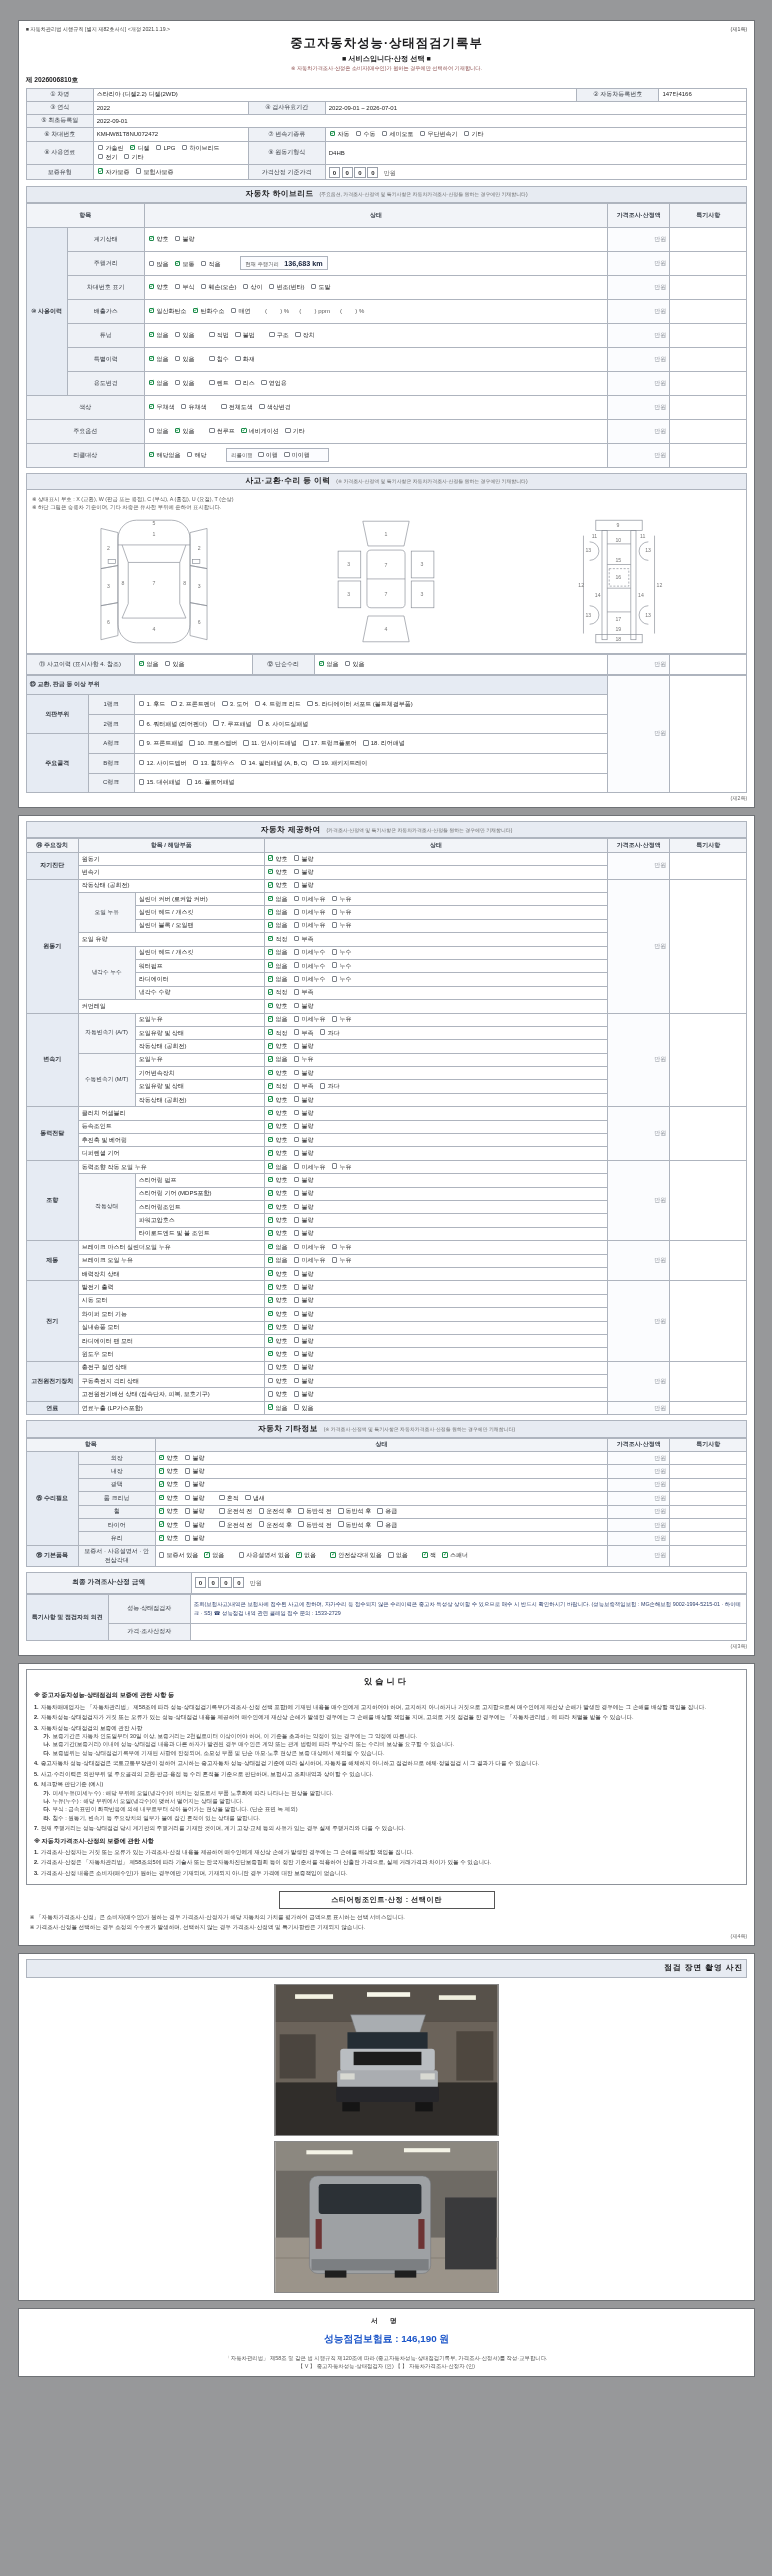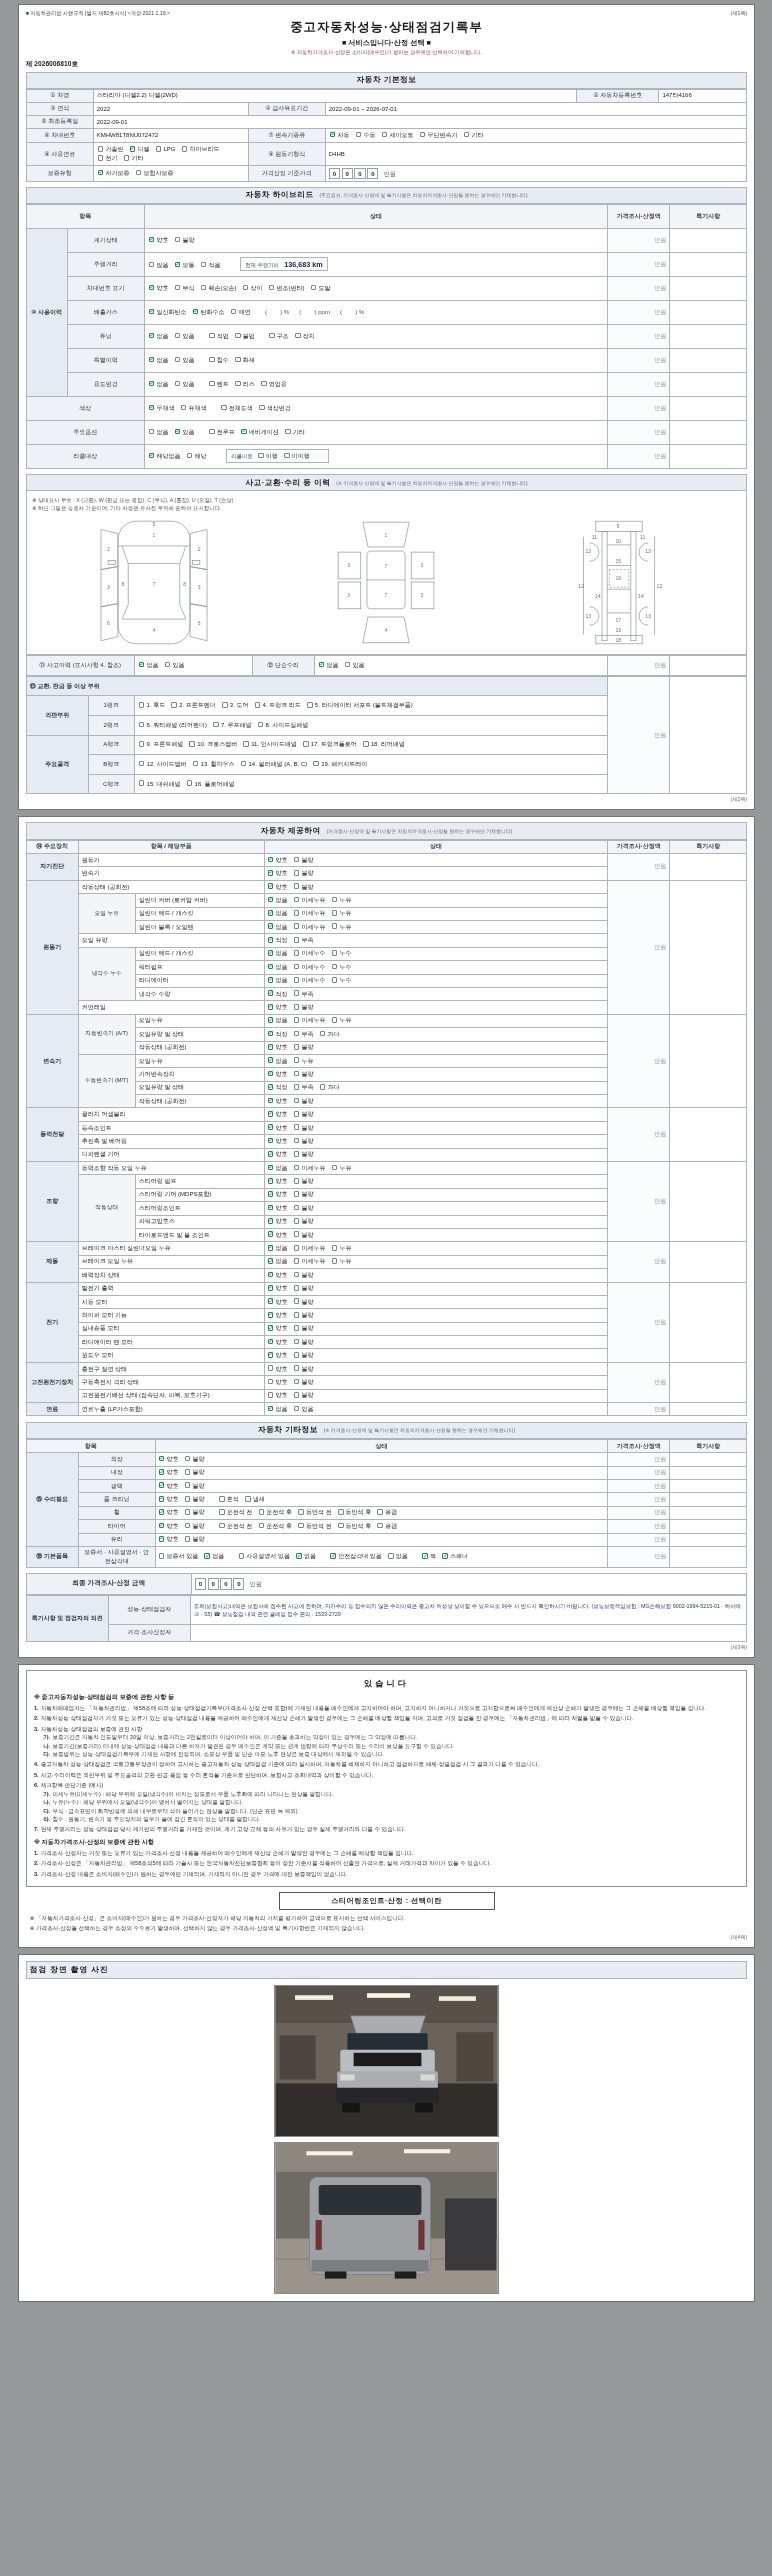--- a/index.html
+++ b/index.html
@@ -1,18 +1,18 @@
 <!DOCTYPE html>
 <html style="font-size:8.2px"><head>
 <meta charset="utf-8">
 <style>
   *{margin:0;padding:0;box-sizing:border-box}
   html,body{background:#97989a}
   body{width:773px;min-height:2576px;font-family:"Liberation Sans","DejaVu Sans",sans-serif;color:#1d1d1f;font-size:6.2px;padding:4.1px 0 10.3px}
-  .page{width:737px;margin:0 auto}
+  .page{width:737px;margin:16px auto}
   .sheet{background:#fff;border:0.5px solid #6f7276;margin-bottom:6.7px;padding:5.2px 6.7px;position:relative}
   .tiny{font-size:5.2px;color:#444}
   .topline{display:flex;justify-content:space-between;margin-bottom:2.1px}
   .doc-title{text-align:center;font-size:12.4px;font-weight:bold;letter-spacing:1px;margin:1px 0 2.1px}
   .doc-sub{text-align:center;font-size:7.2px;font-weight:bold;margin-bottom:1px}
   .doc-subnote{text-align:center;font-size:5.2px;color:#8a4a4a;margin-bottom:3.1px}
   .doc-no{font-size:6.7px;font-weight:bold;margin:1px 0 3.1px}
   table{width:100%;border-collapse:collapse;table-layout:fixed}
   td,th{border:0.5px solid #aeb4be;padding:1.5px 3.1px;font-size:6px;vertical-align:middle;word-break:break-all}
   .lab{background:#eef1f6;text-align:center;color:#30353c}
@@ -45,21 +45,21 @@
   .diagrow{display:flex;justify-content:space-around;align-items:flex-start;padding:2.1px 5.2px}
   .pgmark{text-align:right;font-size:5.2px;color:#666;margin-top:2.1px}
   .noticebox{border:0.5px solid #8d929a;padding:5.2px 7.2px}
   .ntitle{text-align:center;font-size:8.2px;font-weight:bold;letter-spacing:3.1px;margin:1px 0 4.1px}
   .nsubhead{font-weight:bold;font-size:6.2px;margin:4.1px 0 2.1px}
   .nitem{font-size:5.6px;line-height:1.5;color:#2c2c2e;margin-bottom:2.1px;display:block}
   .nno{font-weight:bold;margin-right:2.1px}
   .nsub{margin-left:9.3px;color:#3a3a3c}
   .appr-title{width:216px;margin:5.2px auto 4.1px;border:0.8px solid #555;text-align:center;font-weight:bold;font-size:7.2px;padding:3.1px;letter-spacing:0.5px}
   .appr-line{font-size:5.6px;line-height:1.55;color:#333;margin:1px 4.1px}
-  .photo-band{background:#e7ebf2;border:0.5px solid #aeb4be;text-align:left;font-weight:bold;font-size:7.7px;letter-spacing:1px;padding:3.1px}
+  .photo-band{background:#e7ebf2;border:0.5px solid #aeb4be;text-align:right;font-weight:bold;font-size:7.7px;letter-spacing:1px;padding:3.1px}
   .photos{display:flex;flex-direction:column;align-items:center;gap:5.2px;padding:6.2px 0 2.1px}
   .photo{border:0.5px solid #888;line-height:0}
   .signword{text-align:center;font-size:6.7px;font-weight:bold;letter-spacing:5.2px;margin:3.1px 0 7.2px}
   .premium{text-align:center;font-size:9.8px;font-weight:bold;color:#1b55c9;margin:2.1px 0 7.2px}
   .footline{text-align:center;font-size:5.4px;color:#555;line-height:1.6}
   .op-text{font-size:5.4px;color:#2b3d6b;line-height:1.5}
   svg text{font-family:"Liberation Sans","DejaVu Sans",sans-serif}
 </style>
 </head>
 <body>
@@ -69,23 +69,20 @@
   <div class="sheet">
     <div class="topline">
       <span class="tiny">■ 자동차관리법 시행규칙 [별지 제82호서식] &lt;개정 2021.1.19.&gt;</span>
       <span class="tiny">(제1쪽)</span>
     </div>
     <div class="doc-title">중고자동차성능·상태점검기록부</div>
     <div class="doc-sub">■ 서비스입니다·산정 선택 ■</div>
     <div class="doc-subnote">※ 자동차가격조사·산정은 소비자(매수인)가 원하는 경우에만 선택하여 기재합니다.</div>
     <div class="doc-no">제 2026006810호</div>
 
-    <div class="hband">
-      <span class="ht">자동차 기본정보</span>
-    </div>
     <table>
       <colgroup>
           <col style="width:67px">
           <col style="width:155px">
           <col style="width:77px">
           <col>
           <col style="width:82px">
           <col style="width:88px">
         </colgroup>
       <tbody>
@@ -786,15 +783,21 @@
           <rect x="78" y="150" width="12" height="58" fill="#6d3434"></rect>
           <rect x="278" y="150" width="12" height="58" fill="#6d3434"></rect>
           <rect x="70" y="228" width="228" height="22" fill="#7c7f82"></rect>
           <rect x="96" y="250" width="42" height="14" fill="#1f1f1f"></rect>
           <rect x="232" y="250" width="42" height="14" fill="#1f1f1f"></rect>
         </svg>
       </div>
     </div>
   </div>
 
+  <div class="sheet">
+    <div class="signword">서 명</div>
+    <div class="premium">성능점검보험료 : 146,190 원</div>
+    <div class="footline">「자동차관리법」 제58조 및 같은 법 시행규칙 제120조에 따라 (중고자동차성능·상태점검기록부, 가격조사·산정서)를 작성·교부합니다.</div>
+    <div class="footline">【 V 】 중고자동차성능·상태점검자 (인)      【  】 자동차가격조사·산정자 (인)</div>
+  </div>
 
 </div>
 
 
 </body></html>

